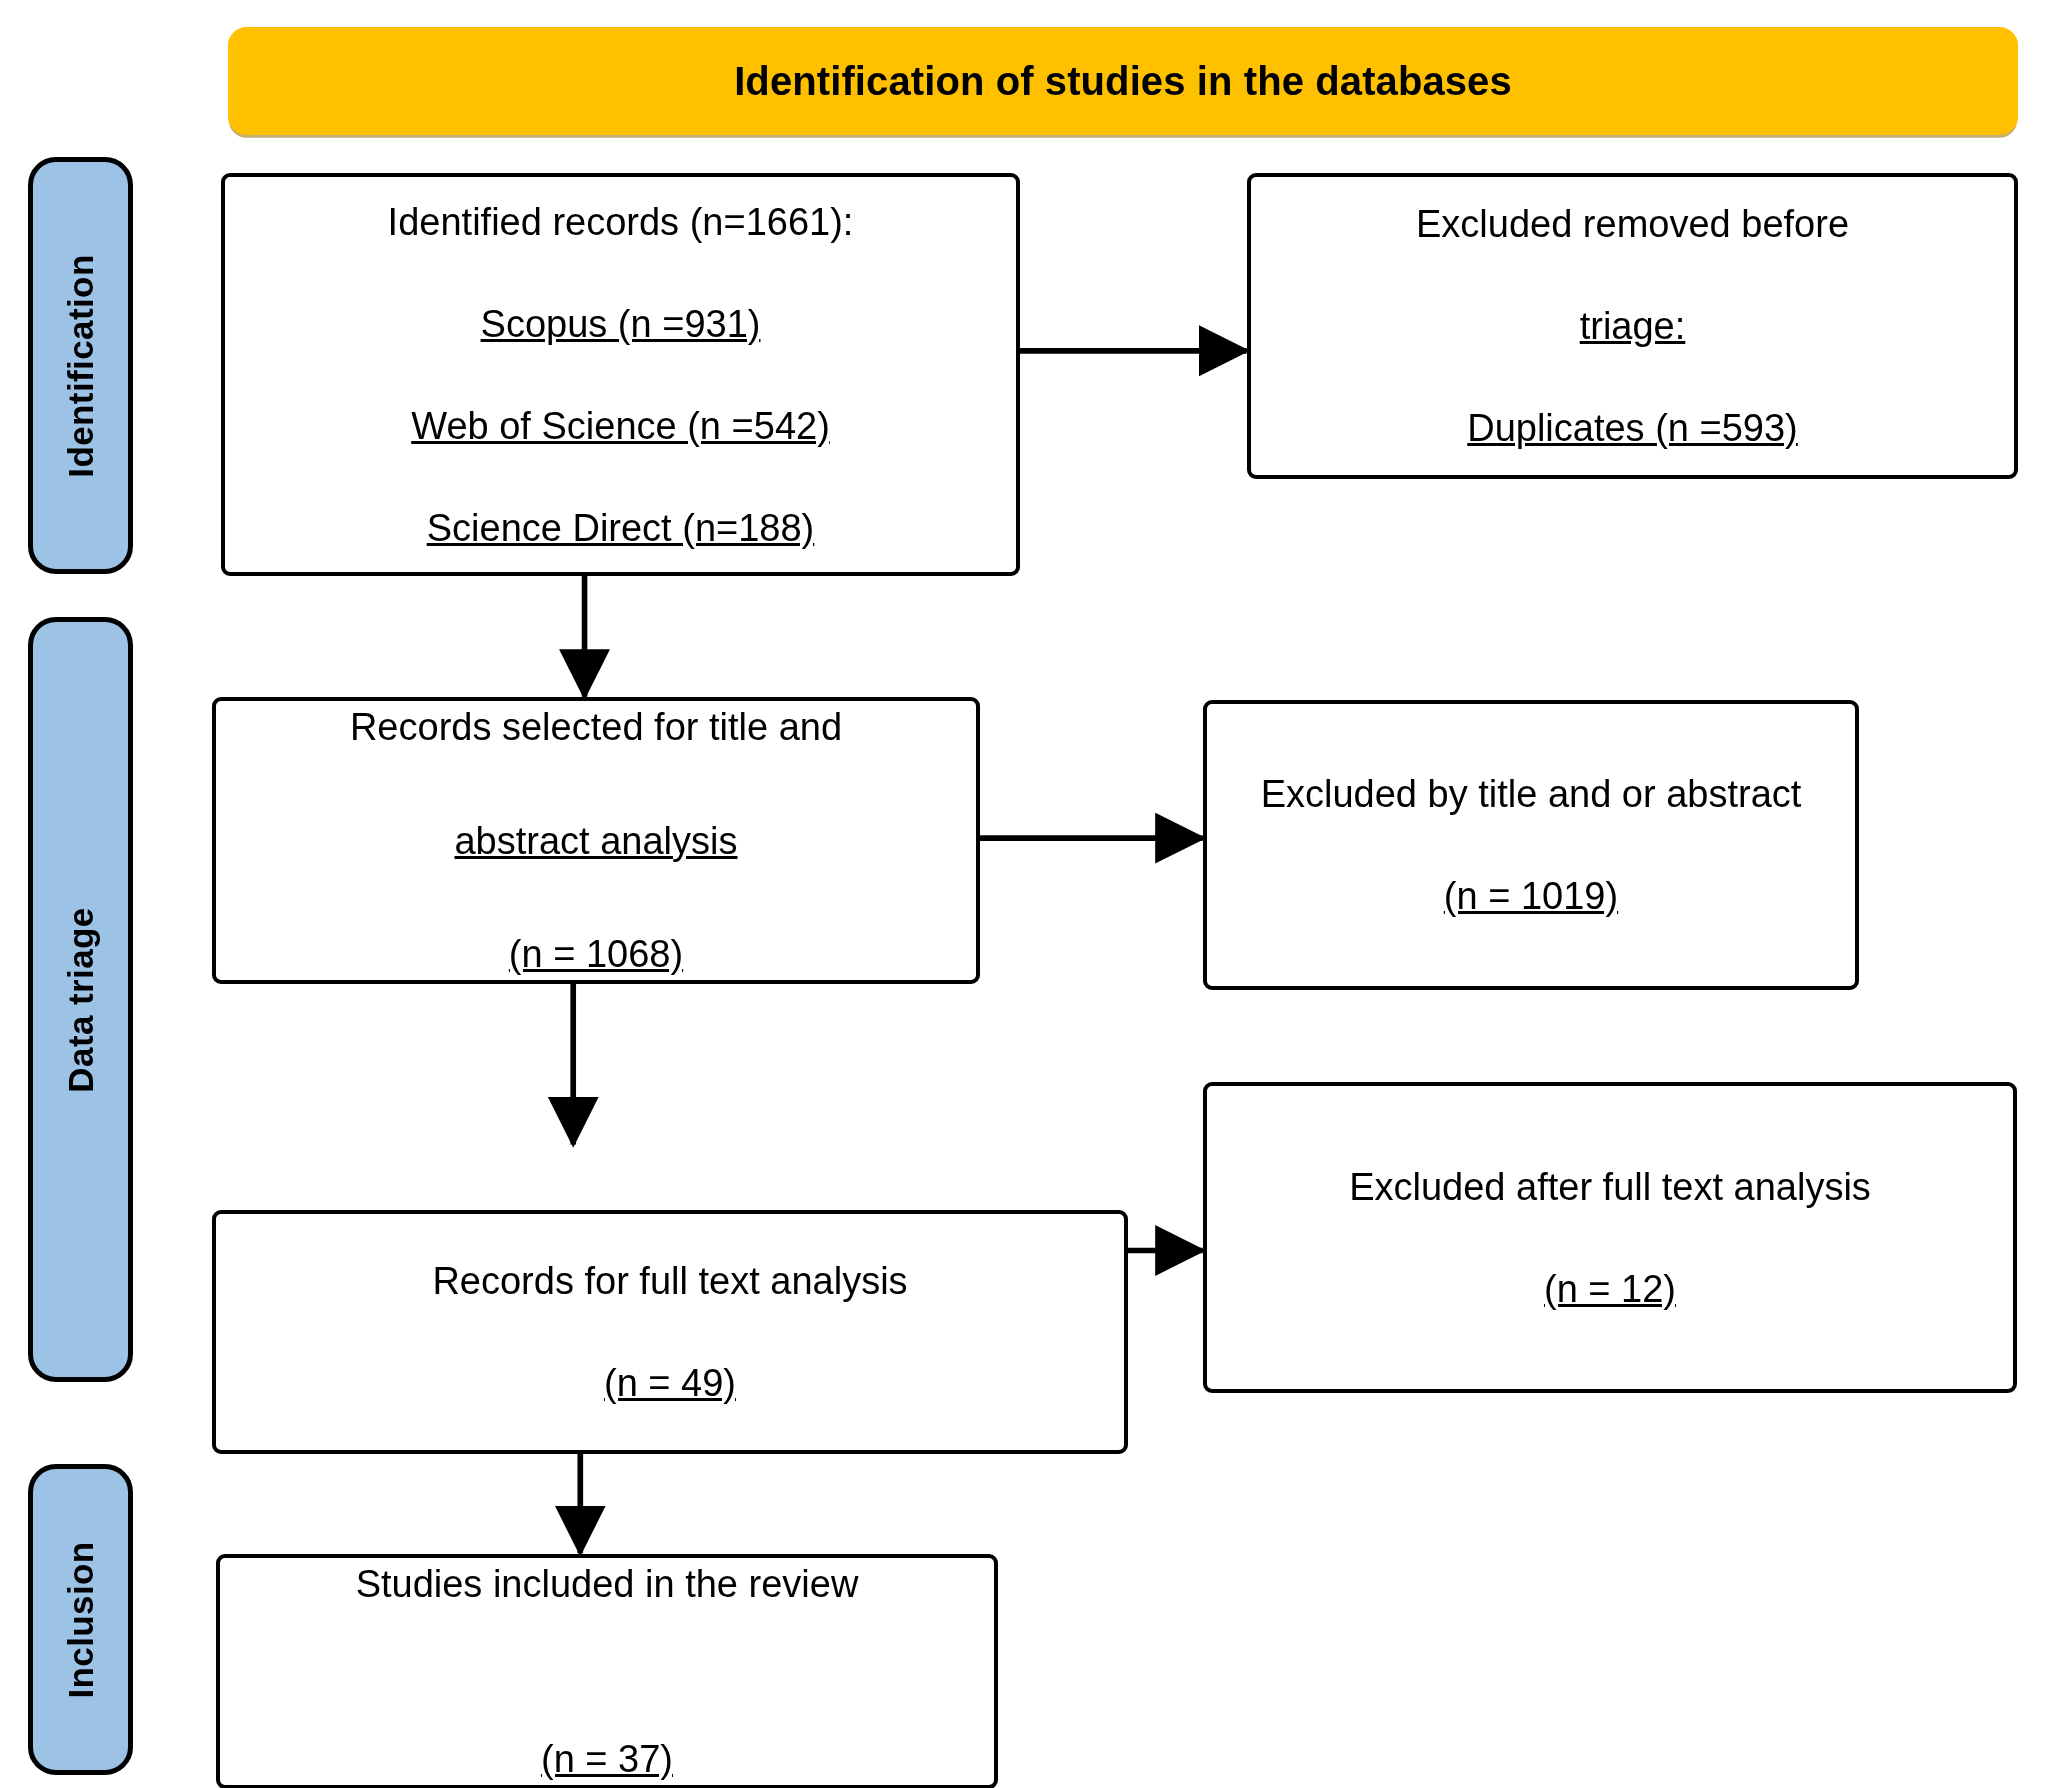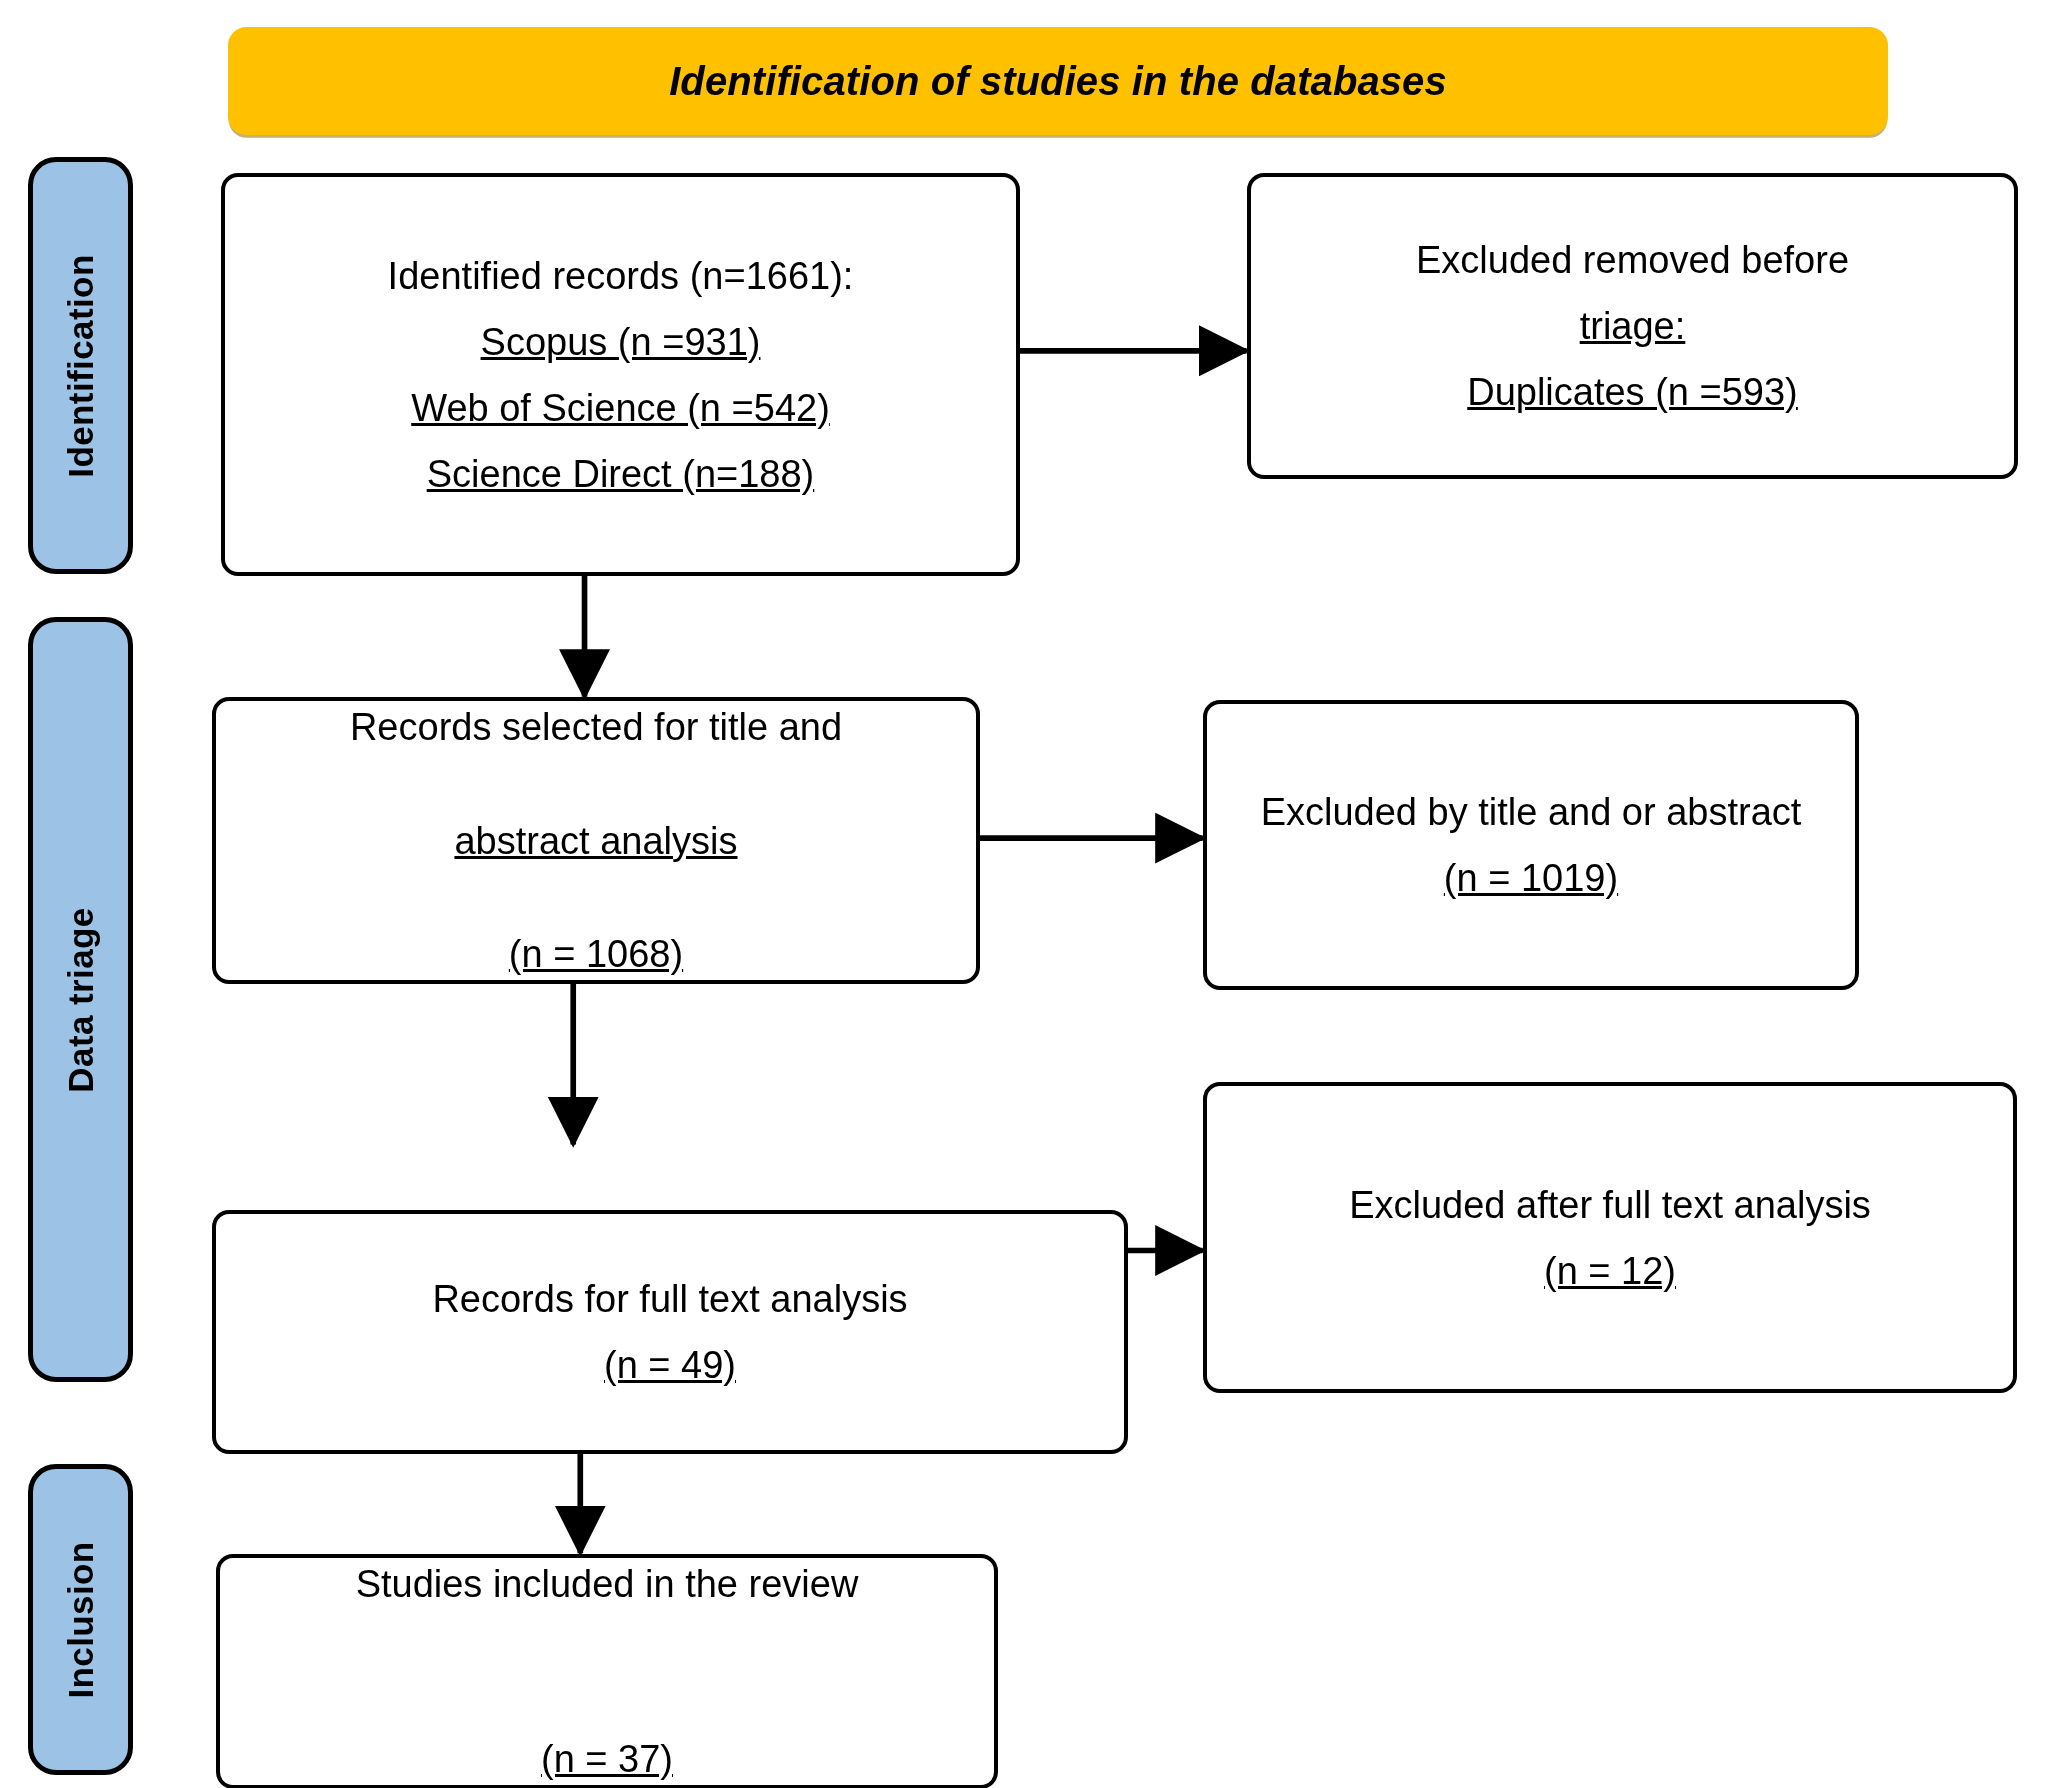--- a/index.html
+++ b/index.html
@@ -64,27 +64,28 @@
     transform: rotate(-90deg);
     transform-origin: center center;
     letter-spacing: 0.4px;
   }
 
   
   .node {
     position: absolute;
     background: #ffffff;
     border: 4.2px solid #000000;
-    border-radius: 17px;
+    border-radius: 9px;
     display: flex;
     flex-direction: column;
     align-items: center;
     justify-content: center;
     z-index: 3;
     padding: 7px 18.4px;
+    gap: 36px;
   }
   .node-line {
     font-size: 38px;
     color: #000000;
     line-height: 1.0;
     text-align: center;
     white-space: nowrap;
   }
   .node-line + .node-line { margin-top: 28px; text-decoration: underline; }
 </style>
@@ -124,21 +125,21 @@
     <g>
       <line x1="1383" y1="1768" x2="1700" y2="1768" stroke="#000000" stroke-width="8" marker-end="url(#arrowhead)"></line>
     </g>
 
       down -&gt; studies included --&gt;
     <g>
       <line x1="820" y1="1960" x2="820" y2="2196" stroke="#000000" stroke-width="8" marker-end="url(#arrowhead)"></line>
     </g>
   </svg>
 
-  <div class="banner" style="left:228px; top:27px; width:1660px; height:108px; background:#FFC000;font-style:italic;">
+  <div class="banner" style="left:228px; top:27px; width:1790px; height:108px; background:#FFC000;">
     <span class="banner-text">Identification of studies in the databases</span>
   </div>
 
   <div class="phase" style="left:28px; top:157px; width:105px; height:417px; background:#9CC3E5;">
     <span class="phase-label">Identification</span>
   </div>
 
   <div class="phase" style="left:28px; top:617px; width:105px; height:765px; background:#9CC3E5;">
     <span class="phase-label">Data triage</span>
   </div>

